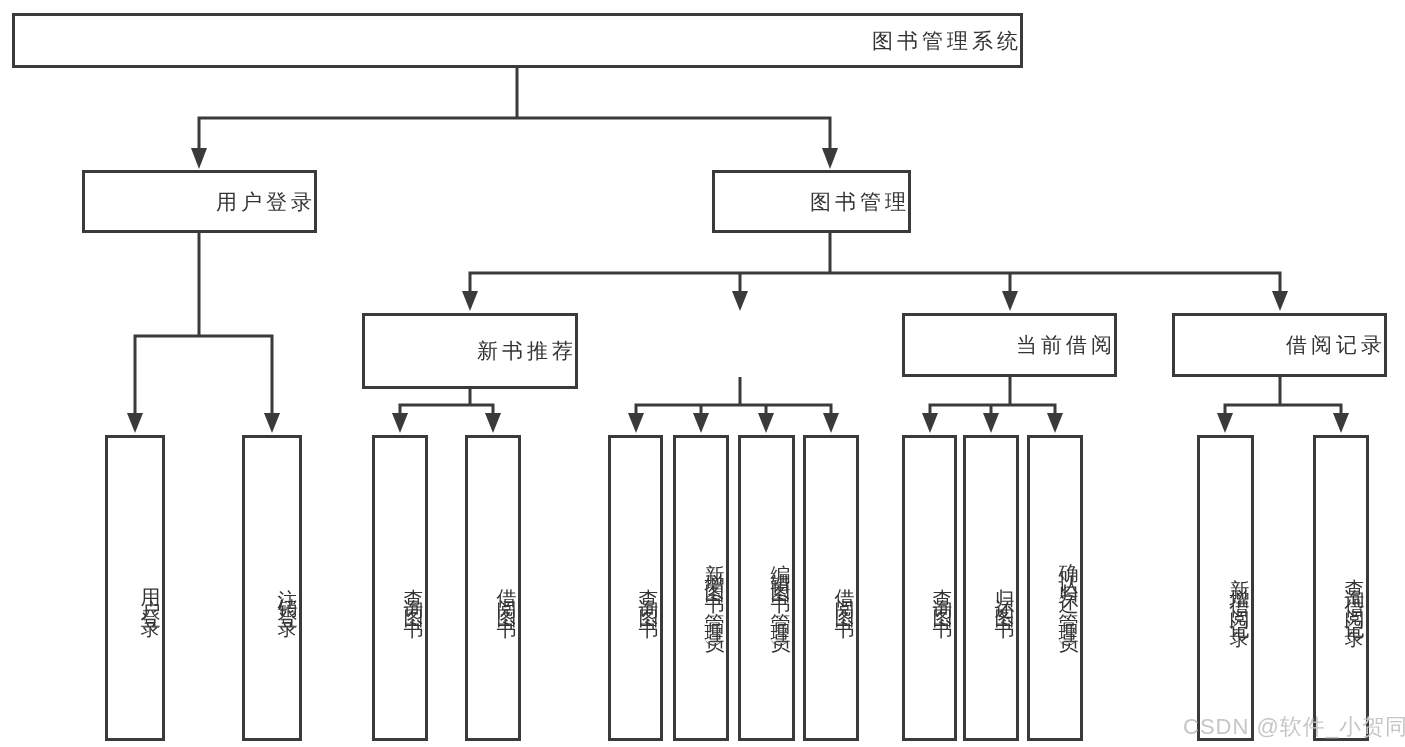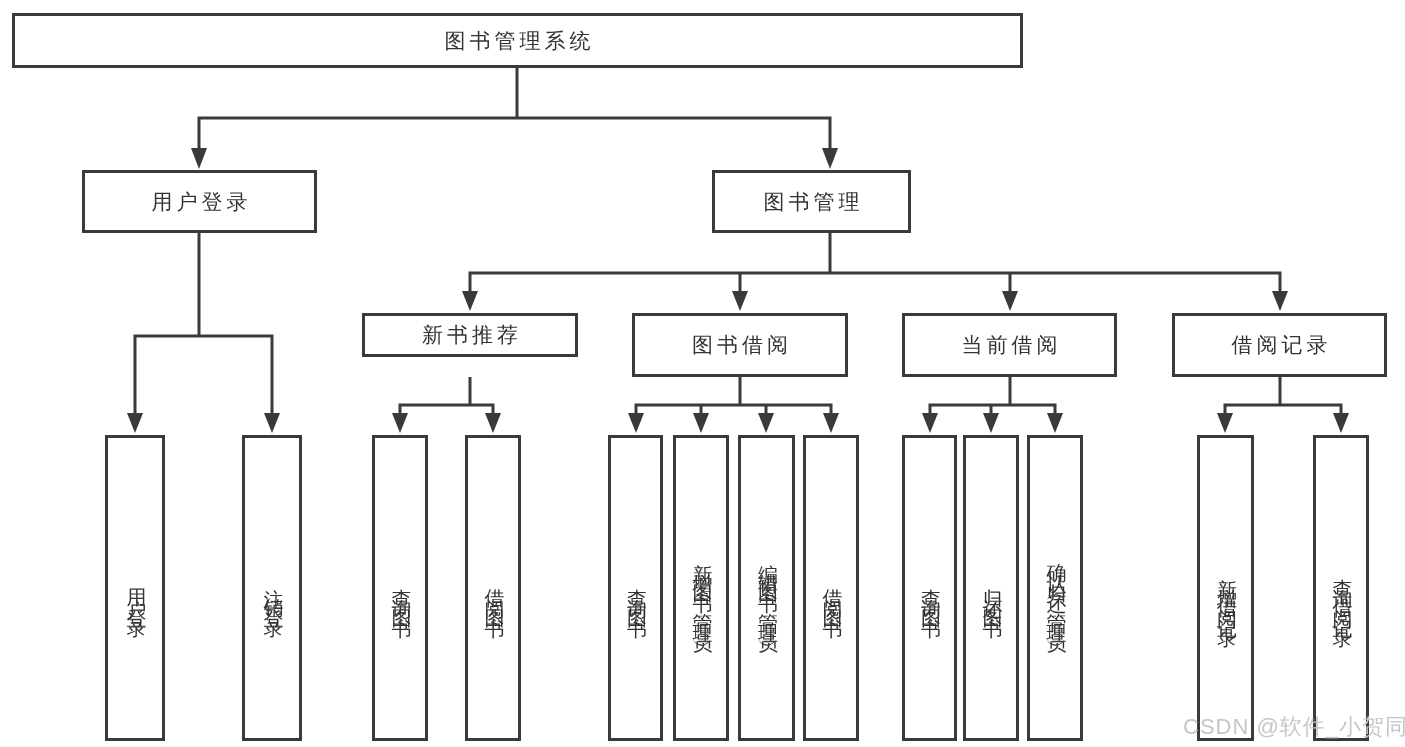--- a/index.html
+++ b/index.html
@@ -23,24 +23,23 @@
     width: 1405px; height: 747px;
     z-index: 1;
   }
   .node {
     position: absolute;
     box-sizing: border-box;
     border: 3px solid var(--line);
     background: #ffffff;
     display: flex;
     align-items: center;
-    justify-content: center;
+    justify-content: flex-end;
     color: var(--text);
     z-index: 2;
-    font-family: Liberation Mono, monospace;
   }
   .node.h { font-size: 21px; letter-spacing: 4px; }
   .node.h span { transform: translateX(2px); white-space: nowrap; }
   .node.v { font-size: 20px; }
   .node.v span {
     writing-mode: vertical-rl;
     text-orientation: mixed;
     letter-spacing: 10px;
     line-height: 1.1;
     white-space: nowrap;
@@ -98,25 +97,22 @@
     <span>图书管理系统</span>
   </div>
 
   <div class="node h" style="left:82px;top:170px;width:235px;height:63px">
     <span>用户登录</span>
   </div>
   <div class="node h" style="left:712px;top:170px;width:199px;height:63px">
     <span>图书管理</span>
   </div>
 
-  <div class="node h" style="left:362px;top:313px;width:216px;height:44px">
+  <div class="node h" style="left:362px;top:313px;width:216px;height:76px">
     <span>新书推荐</span>
-  </div>
-  <div class="node h" style="left:632px;top:313px;width:216px;height:64px">
-    <span>图书借阅</span>
   </div>
   <div class="node h" style="left:1172px;top:313px;width:215px;height:64px">
     <span>借阅记录</span>
   </div>
   <div class="node h" style="left:902px;top:313px;width:215px;height:64px">
     <span>当前借阅</span>
   </div>
 
   <div class="node v" style="left:105px;top:435px;width:60px;height:306px">
     <span>用户登录</span>

